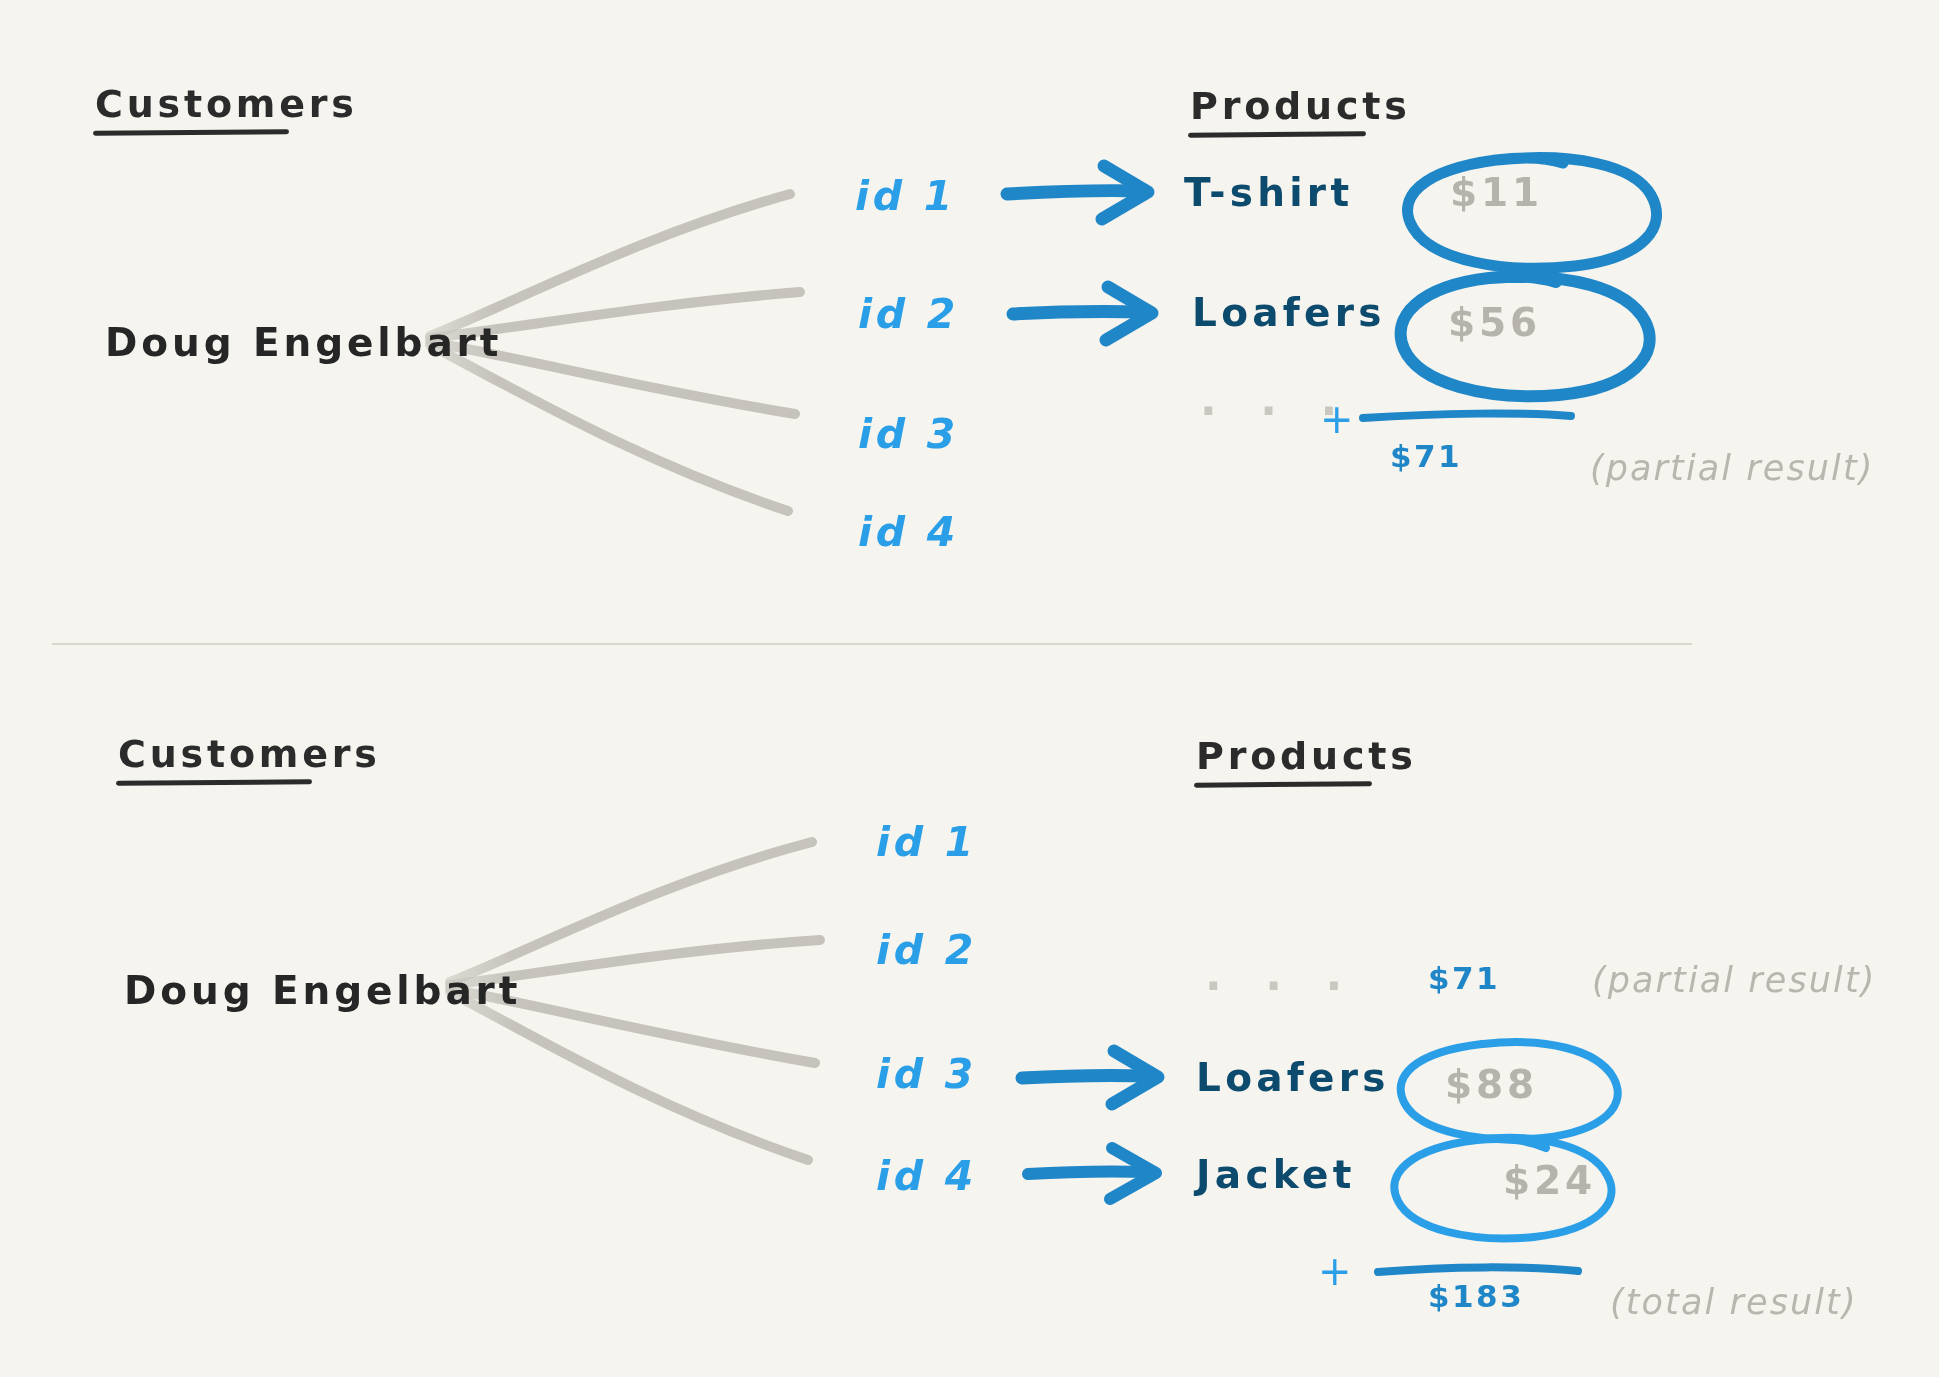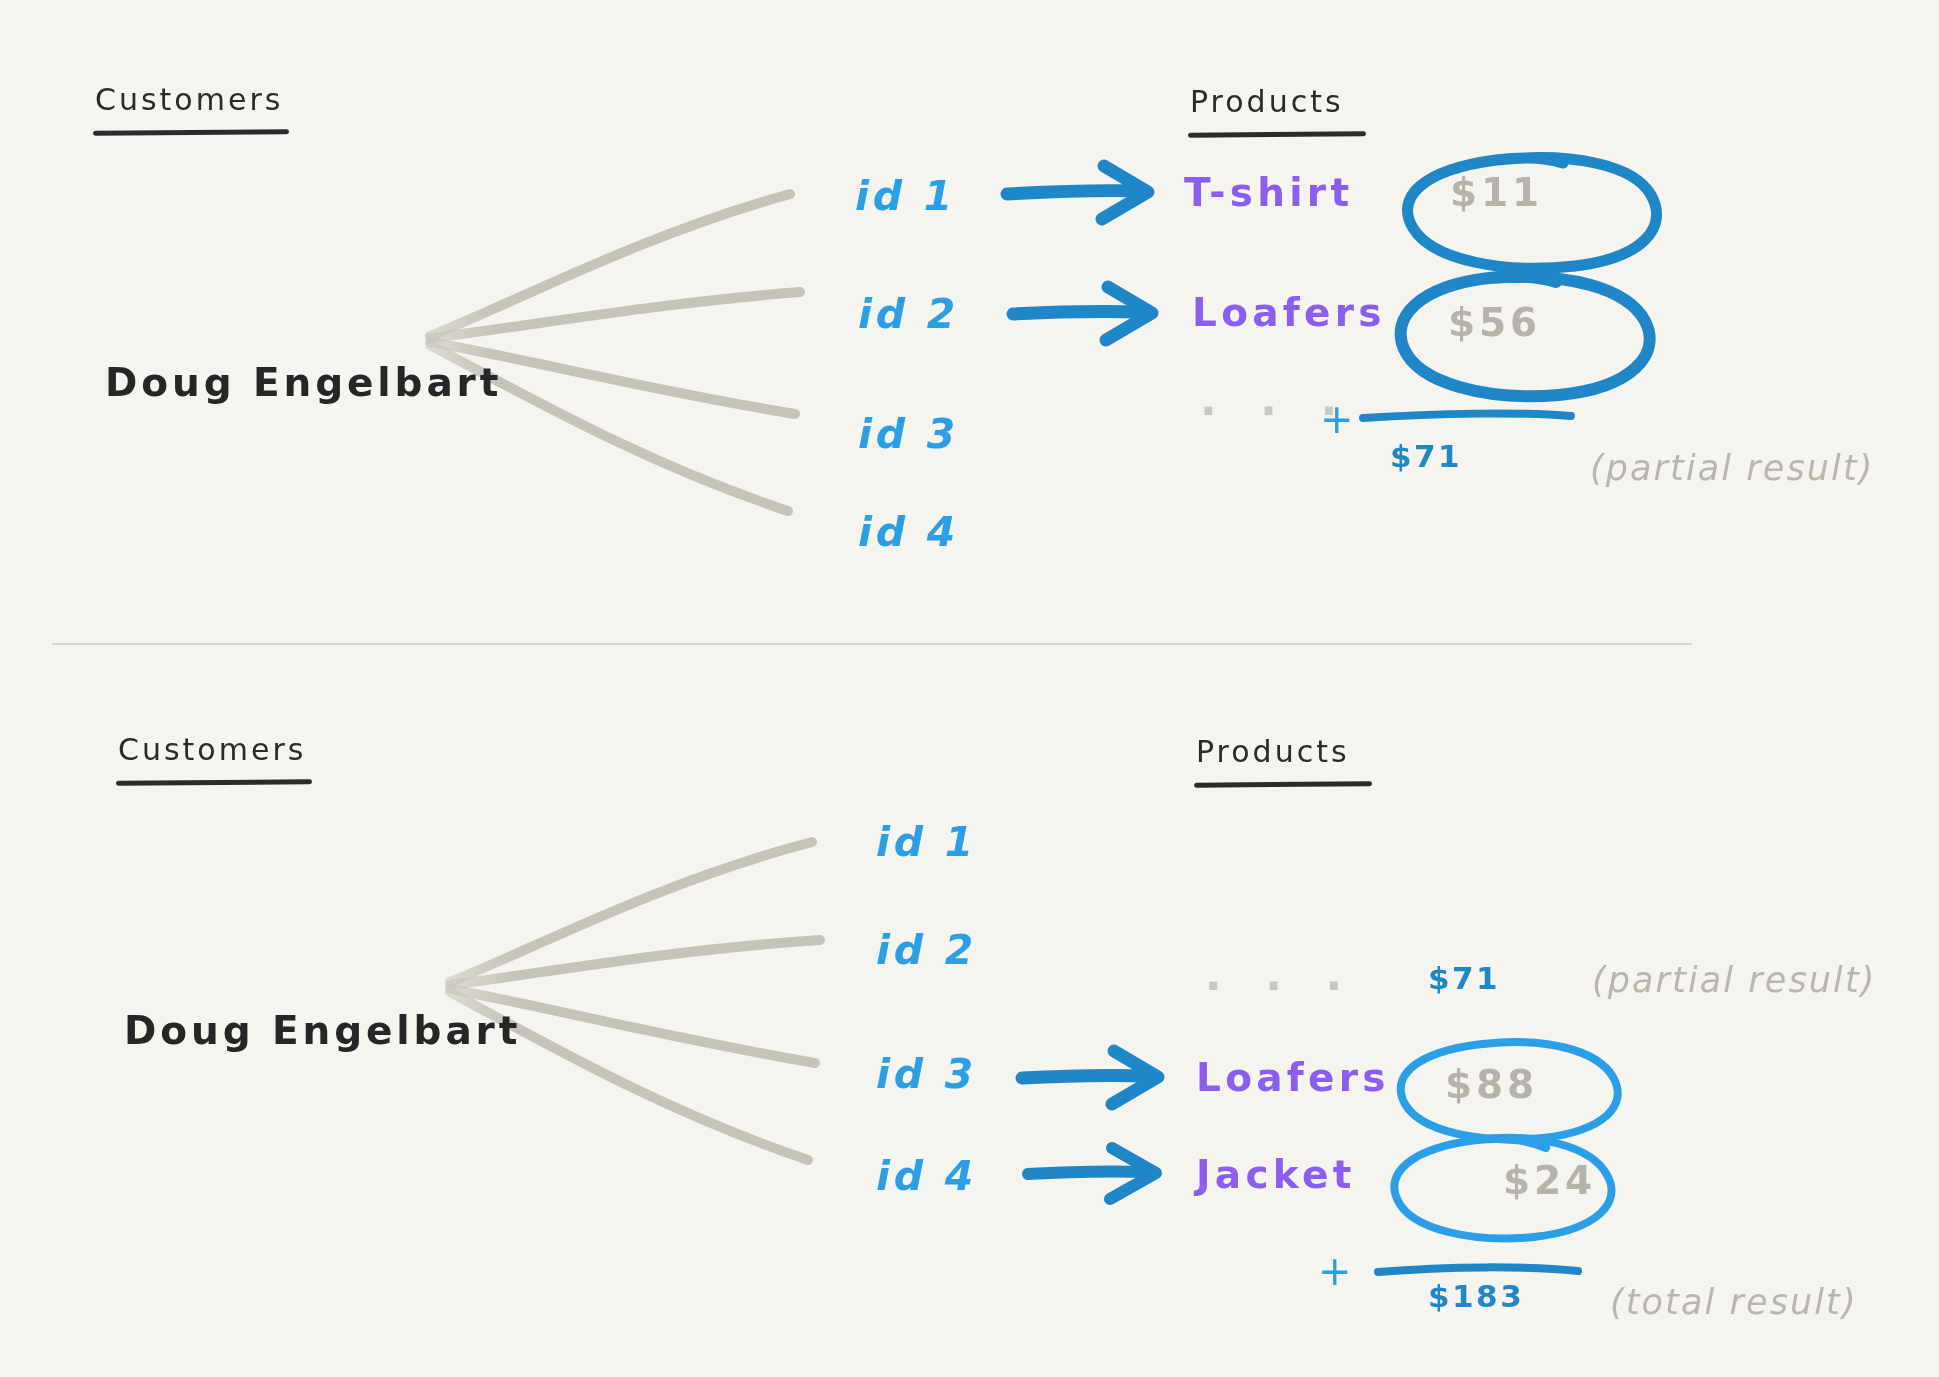--- a/index.html
+++ b/index.html
@@ -22,50 +22,49 @@
   
   .hw {
     position: absolute;
     white-space: nowrap;
     font-family: "DejaVu Sans", sans-serif;
     letter-spacing: 0.06em;
   }
 
   .hdr {
     color: #2b2b2b;
-    font-size: 30px;
-    font-weight: 400;
+    font-size: 38px;
+    font-weight: 700;
     letter-spacing: 0.10em;
   }
   .hdr-underline {
     position: absolute;
     height: 5px;
     background: #2b2b2b;
     border-radius: 3px;
     transform: rotate(-0.5deg);
   }
 
   .name {
     color: #262626;
     font-size: 39px;
     font-weight: 600;
     letter-spacing: 0.10em;
-    margin-top: 40px;
   }
 
   .idlabel {
     color: #2a9fe8;
     font-size: 41px;
     font-weight: 700;
     font-style: italic;
     letter-spacing: 0.09em;
   }
 
   .product {
-    color: #8b5cf6;
+    color: #0c4a6e;
     font-size: 39px;
     font-weight: 600;
     letter-spacing: 0.11em;
   }
 
   .price {
     color: #b5b3ab;
     font-size: 39px;
     font-weight: 600;
     letter-spacing: 0.10em;

